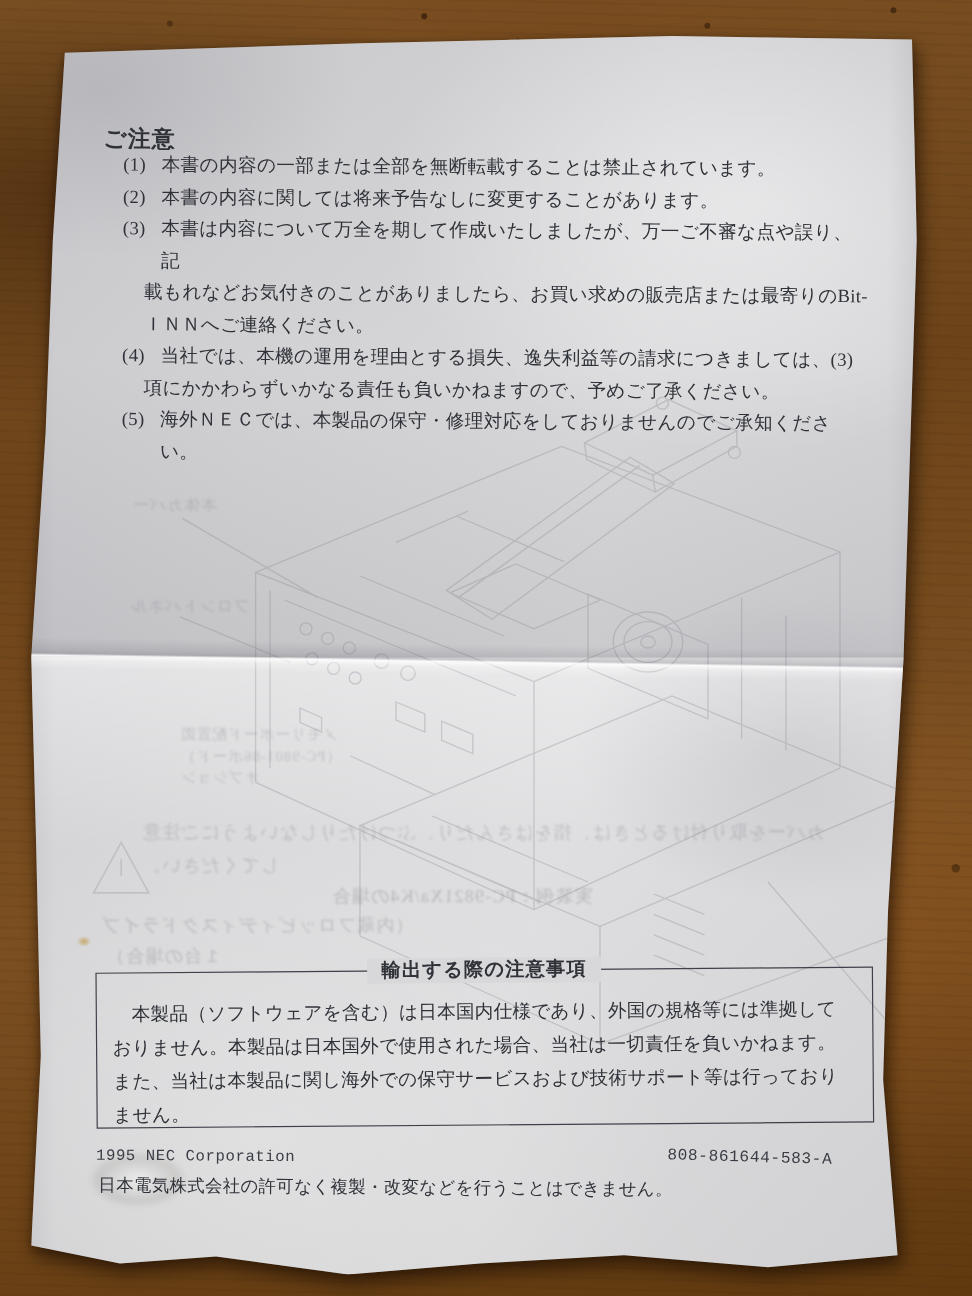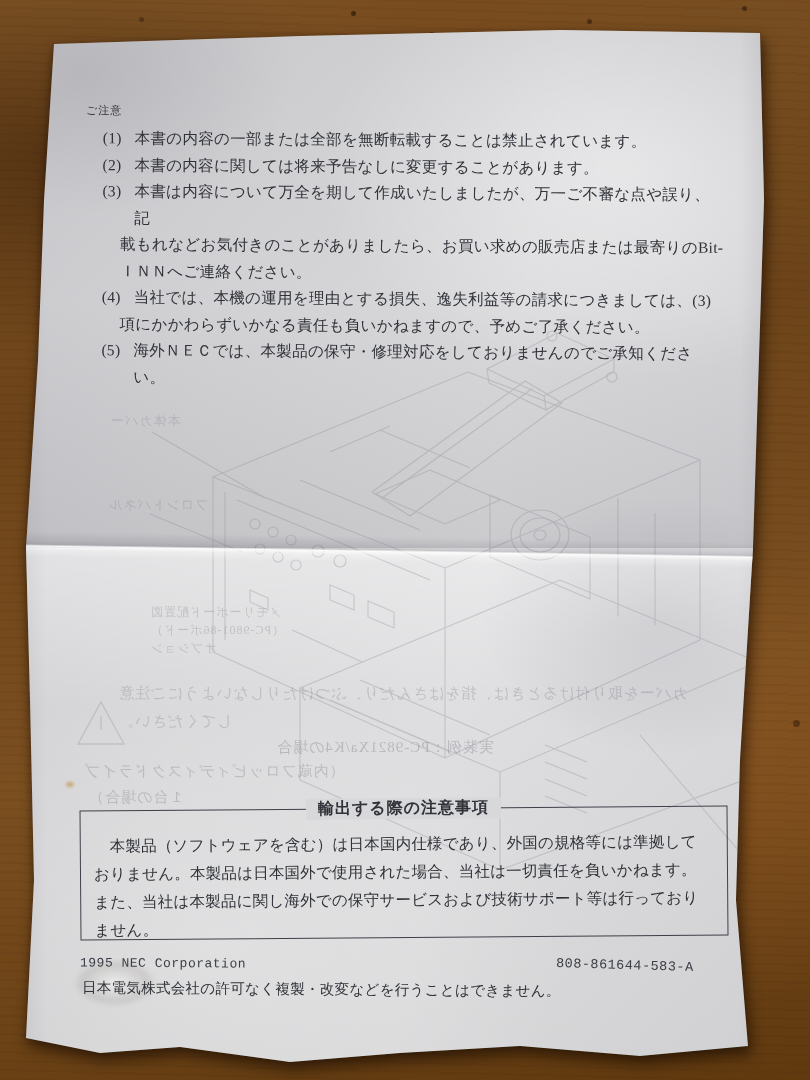--- a/index.html
+++ b/index.html
@@ -59,21 +59,21 @@
   .gh-drive1{left:84px;top:762px;font-size:15px;opacity:.36;}
   .gh-drive2{left:88px;top:788px;font-size:15px;opacity:.36;}
   .gh-label1{left:110px;top:412px;font-size:13px;opacity:.30;}
   .gh-label2{left:108px;top:496px;font-size:13px;opacity:.30;}
   .gh-fig1{left:150px;top:604px;font-size:12px;opacity:.32;}
   .gh-fig2{left:150px;top:622px;font-size:12px;opacity:.32;}
   .gh-fig3{left:150px;top:640px;font-size:12px;opacity:.30;}
 
   
   .ink{color:#2f3238;}
-  .notice-title{position:absolute;left:86px;top:103px;font-size:11px;font-weight:400;
+  .notice-title{position:absolute;left:86px;top:103px;font-size:19px;font-weight:700;
     letter-spacing:1px;transform:rotate(.3deg);}
   .notice-list{position:absolute;left:102px;top:127px;width:622px;font-size:15.5px;
     line-height:26.5px;letter-spacing:.3px;transform:rotate(.35deg);}
   .n-row{display:flex;}
   .n-num{flex:0 0 32px;}
   .n-row.cont{padding-left:18px;}
 
   .export-box{position:absolute;left:80px;top:808px;width:648px;height:130px;
     border:1.6px solid #3e414a;transform:rotate(-.45deg);box-sizing:border-box;}
   .export-title{position:absolute;top:-11px;left:50%;transform:translateX(-50%);

